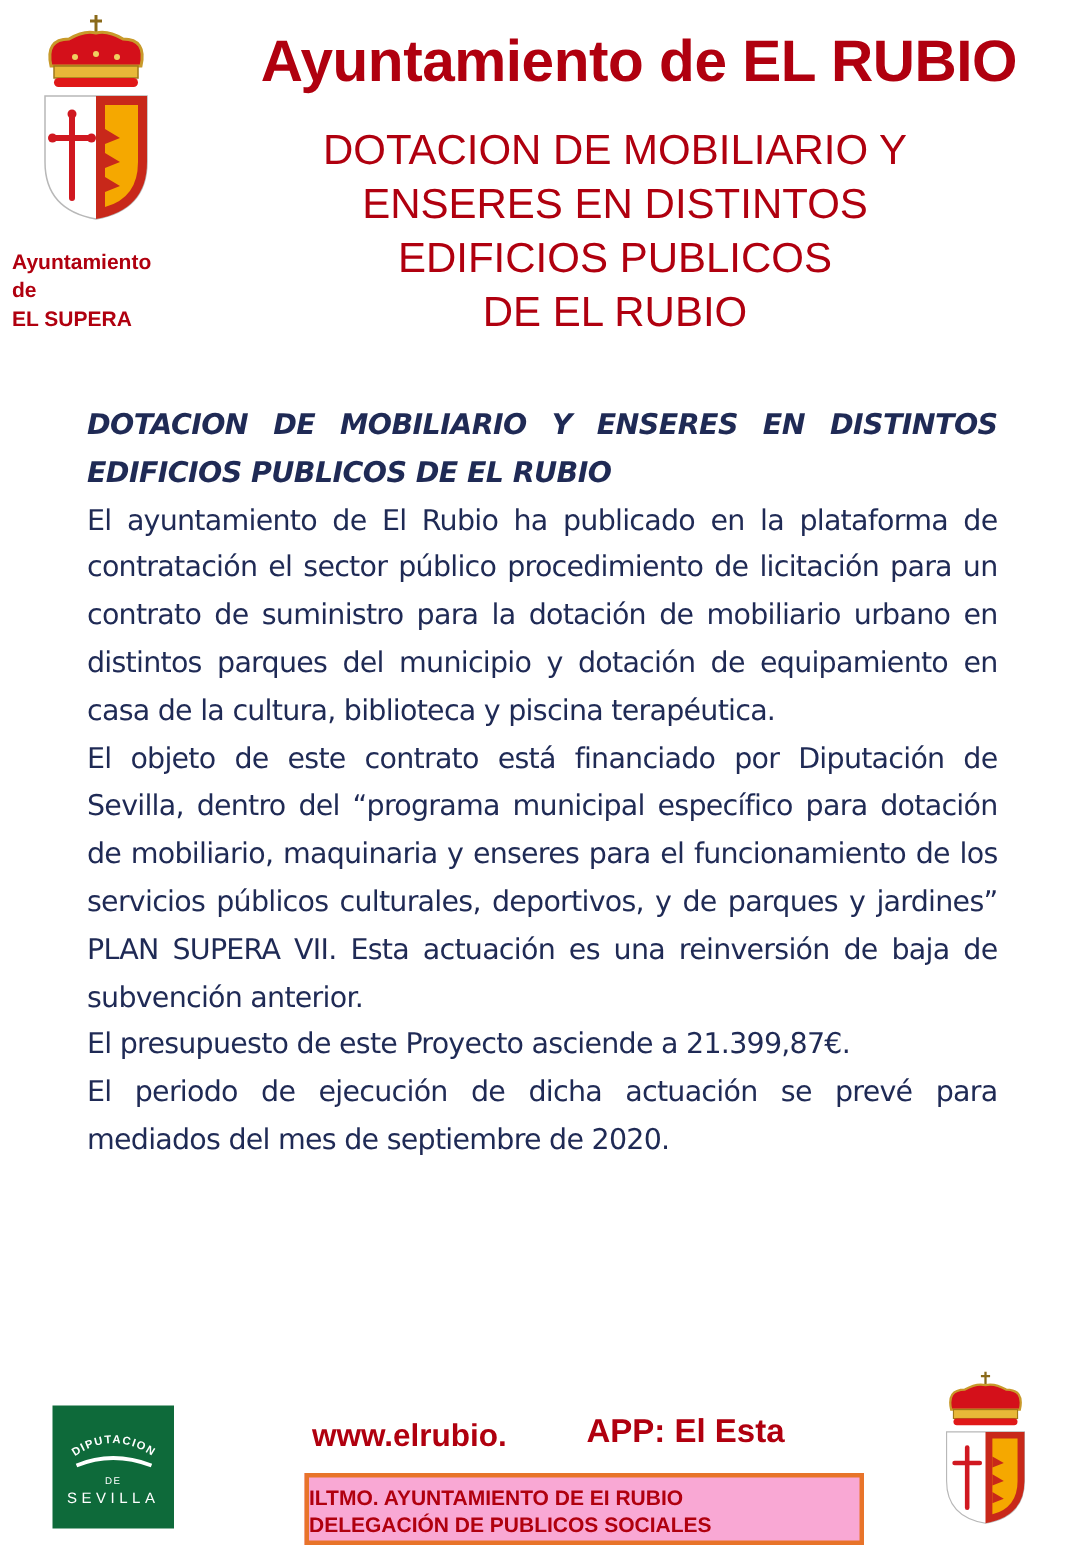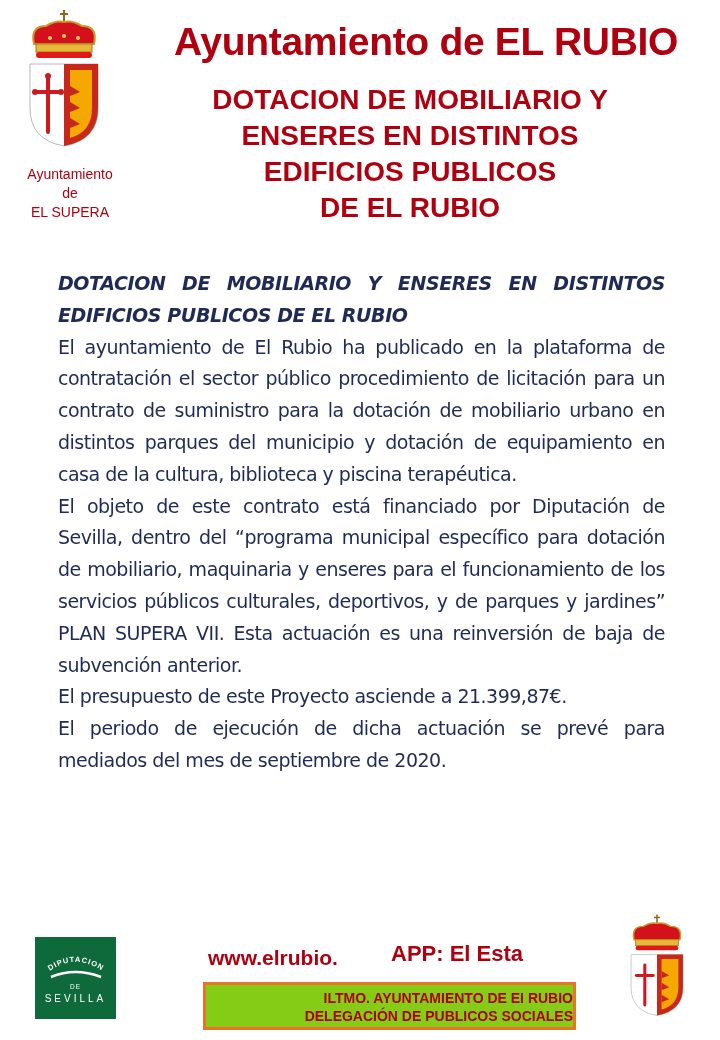--- a/index.html
+++ b/index.html
@@ -2,37 +2,37 @@
 <html><head>
 <meta charset="utf-8">
 <style>
   html, body { margin:0; padding:0; background:#ffffff; }
   body { width:720px; height:1040px; position:relative; overflow:hidden; font-family:"Liberation Sans", sans-serif; }
   .abs { position:absolute; }
 
   #crest-top { left:26px; top:8px; width:76px; height:140px; }
   #crest-bottom { left:628px; top:913px; width:58px; height:104px; }
 
-  #crest-caption { left:8px; top:165px; width:124px; text-align:center; font-weight:normal; font-size:14px; line-height:19px; color:#b0000f; }
+  #crest-caption { left:8px; top:165px; width:124px; font-weight:bold; font-size:14px; line-height:19px; color:#b0000f; }
 
   #main-title { left:136px; top:18px; width:580px; text-align:center; font-weight:bold; font-size:39px; line-height:48px; color:#b0000f; letter-spacing:-0.3px; }
 
-  #sub-title { left:160px; top:82px; width:500px; text-align:center; font-weight:bold; font-size:28px; line-height:36px; color:#b0000f; }
+  #sub-title { left:160px; top:82px; width:500px; text-align:center; font-weight:normal; font-size:28px; line-height:36px; color:#b0000f; }
 
   #body-block { left:58px; top:268px; width:607px; color:#1f2a55; font-family:"DejaVu Sans", sans-serif; font-size:19px; line-height:31.8px; text-align:justify; }
   #body-block .heading { font-weight:bold; letter-spacing:-0.4px;font-style:italic; }
   #body-block p { margin:0; letter-spacing:-0.5px; }
 
   #diputacion-logo { left:35px; top:937px; width:81px; height:82px; background:#0e6a3a; color:#ffffff; }
   #diputacion-logo svg { display:block; }
 
   #web-link { left:208px; top:946px; font-weight:bold; font-size:21px; color:#b0000f; text-decoration:none; }
   #app-label { left:391px; top:941px; font-weight:bold; font-size:22px; color:#b0000f; }
 
-  #footer-box { left:203px; top:982px; width:373px; height:48px; box-sizing:border-box; background:#84cc16; border:3px solid #e8742a; text-align:right; font-weight:bold; font-size:14px; line-height:18px; color:#b0000f; padding-top:4px; }
+  #footer-box { left:203px; top:982px; width:373px; height:48px; box-sizing:border-box; background:#f9a8d4; border:3px solid #e8742a; text-align:left; font-weight:bold; font-size:14px; line-height:18px; color:#b0000f; padding-top:4px; }
 </style>
 </head>
 <body>
 
 <div id="crest-top" class="abs">
   <svg width="76" height="140" viewBox="0 0 76 140">
 
     <line x1="38" y1="2" x2="38" y2="14" stroke="#8a6a1a" stroke-width="2"></line>
     <line x1="34" y1="6" x2="42" y2="6" stroke="#8a6a1a" stroke-width="2"></line>
     <path d="M8,36 Q4,18 20,18 Q30,12 38,14 Q46,12 56,18 Q72,18 68,36 Z" fill="#d4101a" stroke="#c89a2a" stroke-width="2"></path>

